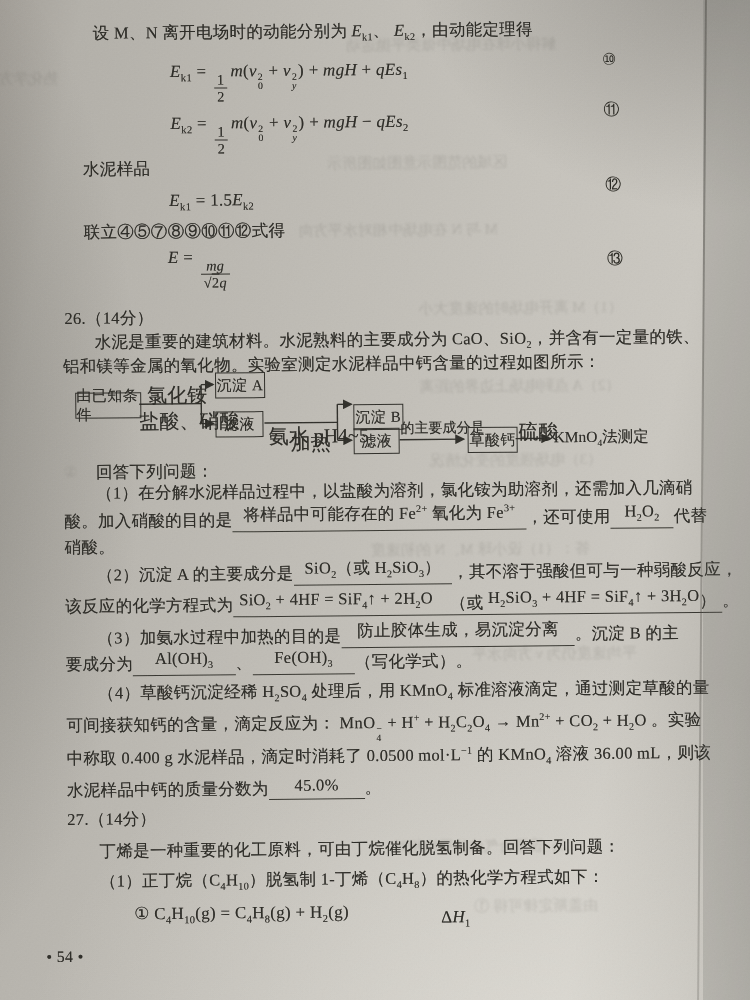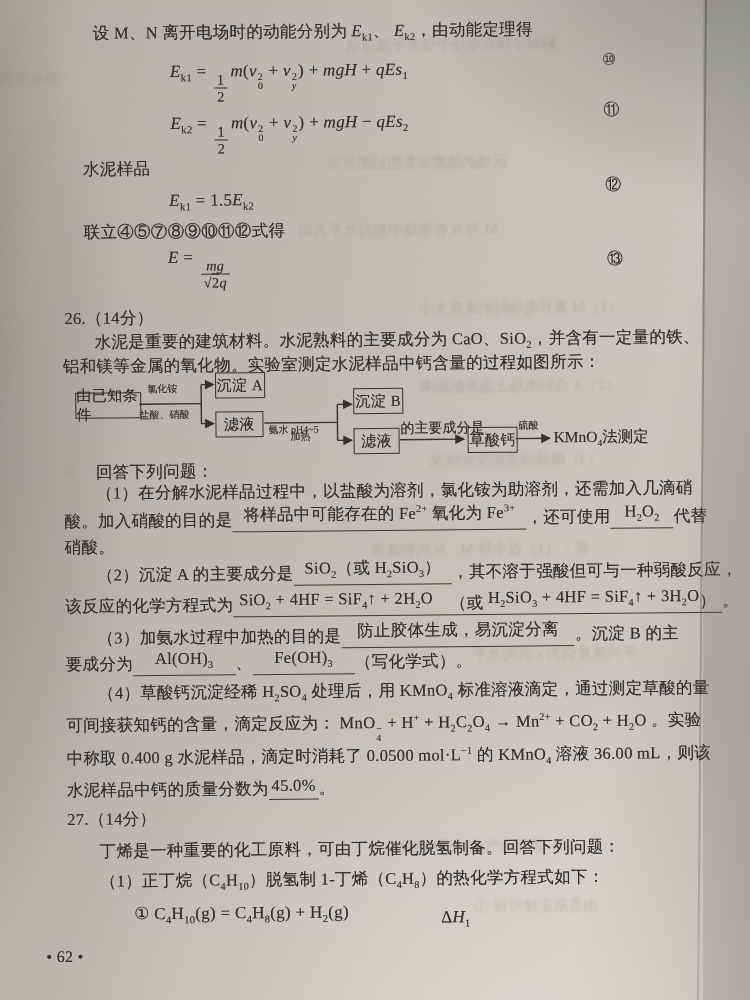--- a/index.html
+++ b/index.html
@@ -27,21 +27,21 @@
       line-height:0.9;font-size:0.58em;margin:0 1px;}
   .ss .i{font-style:italic;}
   .ov{text-decoration:overline;}
   .blank{display:inline-block;border-bottom:1.4px solid #35342e;padding:0 11px;white-space:nowrap;}
   .ans{display:inline-block;transform:translateY(-5px);}
   
   #flow{position:absolute;left:60px;top:368px;width:640px;height:92px;}
   #flow svg{position:absolute;left:0;top:0;}
   .bx{position:absolute;border:1.4px solid #2e2d28;display:flex;align-items:center;justify-content:center;
       font-size:15px;letter-spacing:0.5px;color:#2b2a25;text-shadow:0 0 0.6px rgba(43,42,37,0.5);}
-  .flabel{position:absolute;font-size:10px;white-space:nowrap;text-shadow:0 0 0.6px rgba(43,42,37,0.5);}
+  .flabel{position:absolute;font-size:20px;white-space:nowrap;text-shadow:0 0 0.6px rgba(43,42,37,0.5);}
   
   .bleed{position:absolute;white-space:nowrap;font-size:15px;color:#504e47;opacity:0.17;
          transform:scaleX(-1);filter:blur(1.1px);}
   .edge{position:absolute;left:701px;top:-6px;width:2px;height:1012px;
         background:linear-gradient(rgba(66,64,58,0.5),rgba(66,64,58,0.22));transform:rotate(0.45deg);}
   .outer{position:absolute;left:703px;top:-6px;width:50px;height:1012px;background:rgba(96,94,88,0.20);}
   .grain{position:absolute;left:0;top:0;pointer-events:none;}
 </style>
 </head>
 <body>
@@ -125,21 +125,21 @@
           <line x1="456" y1="72" x2="490" y2="72" marker-end="url(#ah)"></line>
         </g>
       </svg>
       <div class="bx" style="left:16px;top:22px;width:64px;height:24px">由已知条件</div>
       <div class="flabel" style="left:88px;top:12px">氯化铵</div>
       <div class="flabel" style="left:80px;top:38px">盐酸、硝酸</div>
       <div class="bx" style="left:156px;top:3px;width:48px;height:24px">沉淀 A</div>
       <div class="bx" style="left:156px;top:42px;width:46px;height:24px">滤液</div>
       <div class="flabel" style="left:209px;top:54px">氨水 pH4~5</div>
       <div class="flabel" style="left:231px;top:61px">加热</div>
-      <div class="bx" style="left:294px;top:20px;width:48px;height:24px">沉淀 B</div>
+      <div class="bx" style="left:294px;top:36px;width:48px;height:24px">沉淀 B</div>
       <div class="bx" style="left:294px;top:60px;width:44px;height:24px">滤液</div>
       <div class="flabel" style="left:341px;top:52px;font-size:14px">的主要成分是</div>
       <div class="bx" style="left:408px;top:60px;width:48px;height:24px">草酸钙</div>
       <div class="flabel" style="left:459px;top:52px">硫酸</div>
       <div class="flabel" style="left:494px;top:61px;font-size:15.5px">KMnO<sub>4</sub>法测定</div>
     </div>
 
     <div class="line" style="left:96px;top:459px">回答下列问题：</div>
 
     <div class="line" style="left:96px;top:480px">（1）在分解水泥样品过程中，以盐酸为溶剂，氯化铵为助溶剂，还需加入几滴硝</div>
@@ -162,30 +162,30 @@
       <span>要成分为</span><span class="blank" style="padding:0 22px"><span class="ans">Al(OH)<sub>3</sub></span></span><span>、</span><span class="blank" style="padding:0 22px"><span class="ans">Fe(OH)<sub>3</sub></span></span><span>（写化学式）。</span>
     </div>
 
     <div class="line" style="left:96px;top:680px">（4）草酸钙沉淀经稀 H<sub>2</sub>SO<sub>4</sub> 处理后，用 KMnO<sub>4</sub> 标准溶液滴定，通过测定草酸的量</div>
     <div class="line" style="left:64px;top:712px">可间接获知钙的含量，滴定反应为： MnO<span class="ss">
           <span>−</span>
           <span>4</span>
         </span> + H<sup>+</sup> + H<sub>2</sub>C<sub>2</sub>O<sub>4</sub> → Mn<sup>2+</sup> + CO<sub>2</sub> + H<sub>2</sub>O 。实验</div>
     <div class="line" style="left:64px;top:745px">中称取 0.400 g 水泥样品，滴定时消耗了 0.0500 mol·L<sup>−1</sup> 的 KMnO<sub>4</sub> 溶液 36.00 mL，则该</div>
     <div class="line" style="left:64px;top:777px">
-      <span>水泥样品中钙的质量分数为</span><span class="blank" style="padding:0 3px"><span class="ans" style="transform:translateY(-3px)">45.0%</span></span><span>。</span>
+      <span>水泥样品中钙的质量分数为</span><span class="blank" style="padding:0 26px"><span class="ans" style="transform:translateY(-3px)">45.0%</span></span><span>。</span>
     </div>
 
     <div class="line" style="left:64px;top:806px">27.（14分）</div>
     <div class="line" style="left:96px;top:838px">丁烯是一种重要的化工原料，可由丁烷催化脱氢制备。回答下列问题：</div>
     <div class="line" style="left:96px;top:868px">（1）正丁烷（C<sub>4</sub>H<sub>10</sub>）脱氢制 1-丁烯（C<sub>4</sub>H<sub>8</sub>）的热化学方程式如下：</div>
     <div class="line eq" style="left:130px;top:901px">① C<sub>4</sub>H<sub>10</sub>(g) = C<sub>4</sub>H<sub>8</sub>(g) + H<sub>2</sub>(g)</div>
     <div class="line eq" style="left:437px;top:908px">Δ<i>H</i><sub>1</sub></div>
 
-    <div class="line" style="left:42px;top:945px;font-size:16px">• 62 •</div>
+    <div class="line" style="left:42px;top:945px;font-size:16px">• 54 •</div>
   </div>
 
   <div class="edge"></div>
   <div class="outer"></div>
 
   <svg class="grain" width="750" height="1000">
     <filter id="g">
         <feTurbulence type="fractalNoise" baseFrequency="0.55" numOctaves="2" stitchTiles="stitch"></feTurbulence>
         <feColorMatrix type="saturate" values="0"></feColorMatrix>
       </filter>

